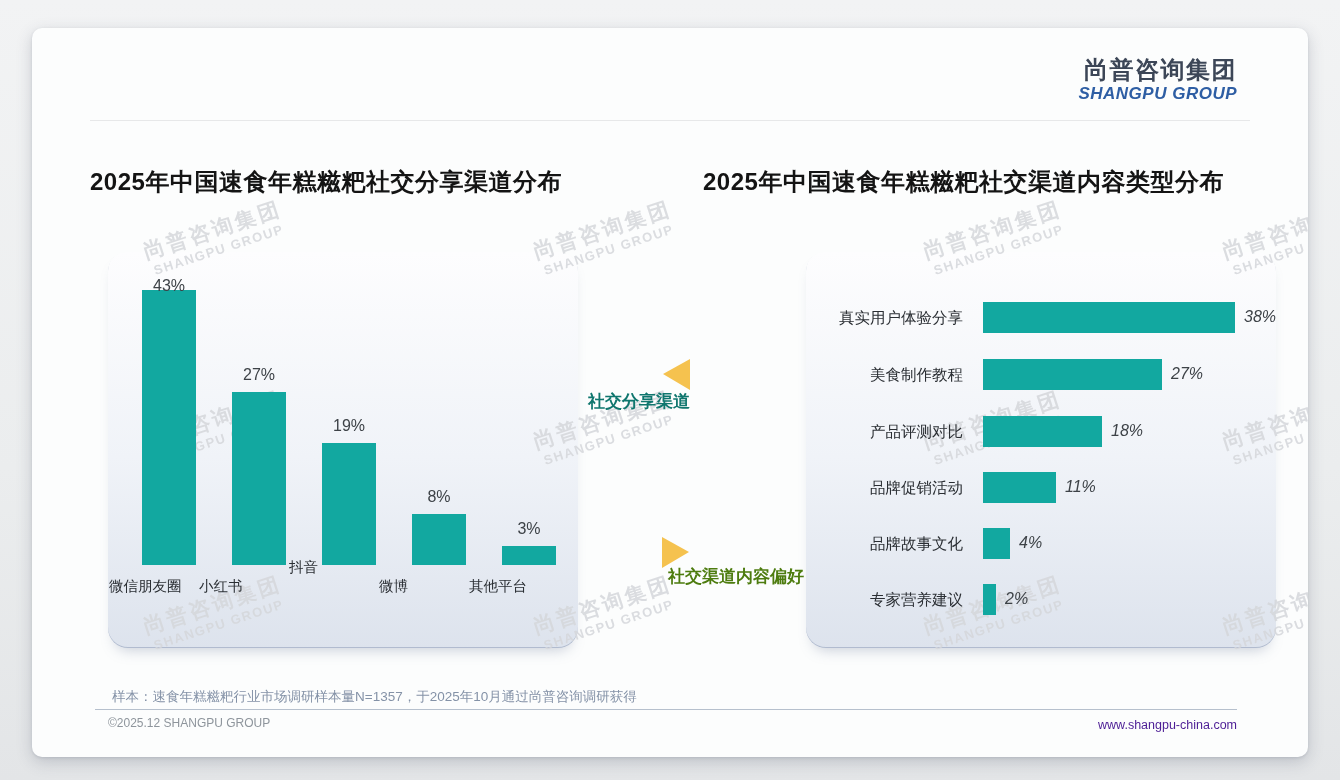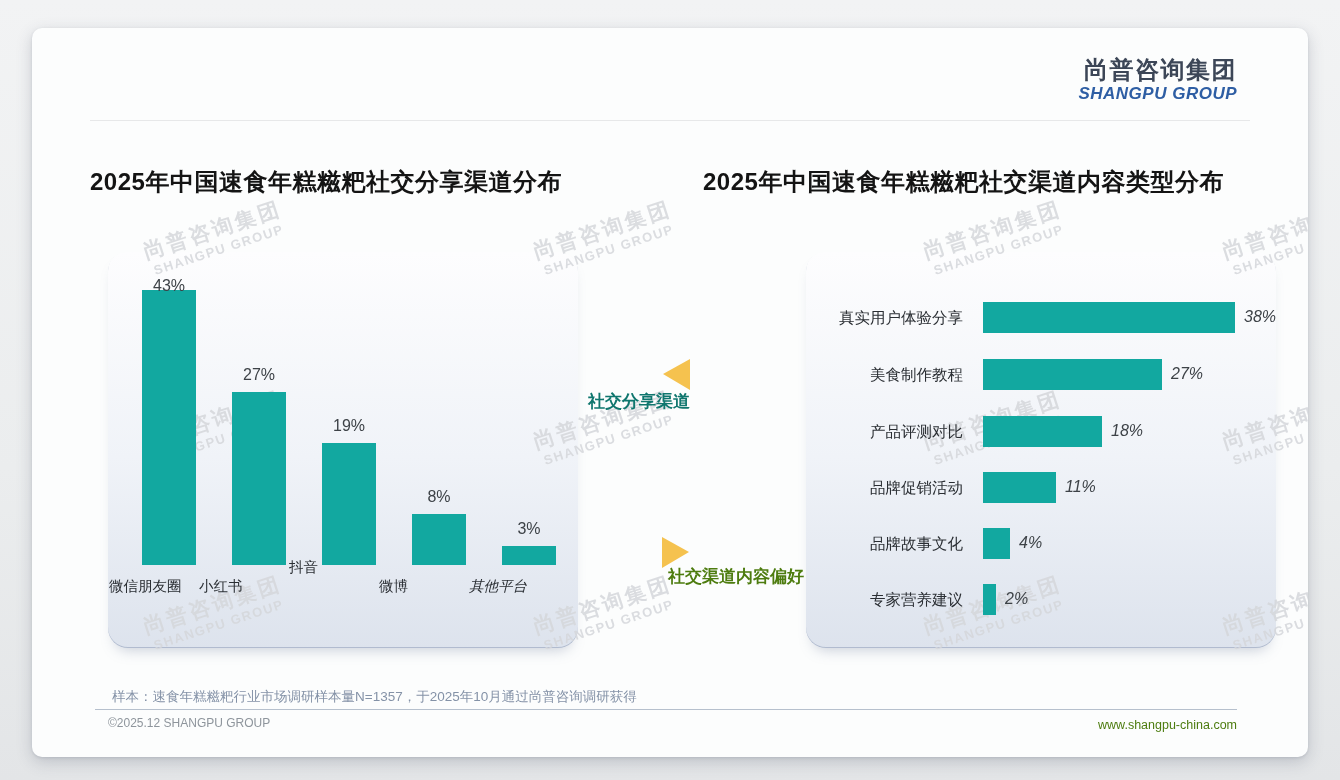--- a/index.html
+++ b/index.html
@@ -62,21 +62,21 @@
     border-left:27px solid #f5c24f;}
   .anno-label{position:absolute;font-size:17px;font-weight:700;white-space:nowrap;}
   .anno-label.blue{color:#0f766e;}
   .anno-label.teal{color:#4d7c0f;}
 
   
   .sample-note{position:absolute;left:80px;top:660px;font-size:13.5px;color:#8492a7;white-space:nowrap;}
   .footer-rule{position:absolute;left:63px;top:681px;width:1142px;height:1px;background:#b6c0cd;}
   .copyright{position:absolute;left:76px;top:688px;font-size:12px;color:#8e959c;white-space:nowrap;}
   .website{position:absolute;top:690px;right:71px;width:300px;text-align:right;
-    font-size:12.5px;color:#4d7c0f;white-space:nowrap;}
+    font-size:12.5px;color:#4c1d95;white-space:nowrap;}
 </style>
 </head>
 <body>
 
 <div class="stage">
   <div class="slide">
 
     <div class="layer cards">
       <div class="card left"></div>
       <div class="card right"></div>
@@ -153,21 +153,21 @@
           <div class="vbar-value" style="left: 187px; top: 338px;">27%</div>
           <div class="vbar-cat" style="left: 167px; top: 549px;">小红书</div>
           <div class="vbar" style="left: 290px; top: 415px; height: 122px; background: rgb(18, 168, 160);"></div>
           <div class="vbar-value" style="left: 277px; top: 389px;">19%</div>
           <div class="vbar-cat" style="left: 257px; top: 530px;">抖音</div>
           <div class="vbar" style="left: 380px; top: 486px; height: 51px; background: rgb(18, 168, 160);"></div>
           <div class="vbar-value" style="left: 367px; top: 460px;">8%</div>
           <div class="vbar-cat" style="left: 347px; top: 549px;">微博</div>
           <div class="vbar" style="left: 470px; top: 518px; height: 19px; background: rgb(18, 168, 160);"></div>
           <div class="vbar-value" style="left: 457px; top: 492px;">3%</div>
-          <div class="vbar-cat" style="left: 437px; top: 549px; font-style: italic;">其他平台</div>
+          <div class="vbar-cat" style="left: 437px; top: 549px;">其他平台</div>
         </div>
       <div id="hchart">
           <div class="hbar-label" style="top: 280px;">真实用户体验分享</div>
           <div class="hbar" style="left: 951px; top: 274px; width: 252px; background: rgb(18, 168, 160);"></div>
           <div class="hbar-value" style="left: 1212px; top: 280px;">38%</div>
           <div class="hbar-label" style="top: 337px;">美食制作教程</div>
           <div class="hbar" style="left: 951px; top: 331px; width: 179px; background: rgb(18, 168, 160);"></div>
           <div class="hbar-value" style="left: 1139px; top: 337px;">27%</div>
           <div class="hbar-label" style="top: 394px;">产品评测对比</div>
           <div class="hbar" style="left: 951px; top: 388px; width: 119px; background: rgb(18, 168, 160);"></div>

